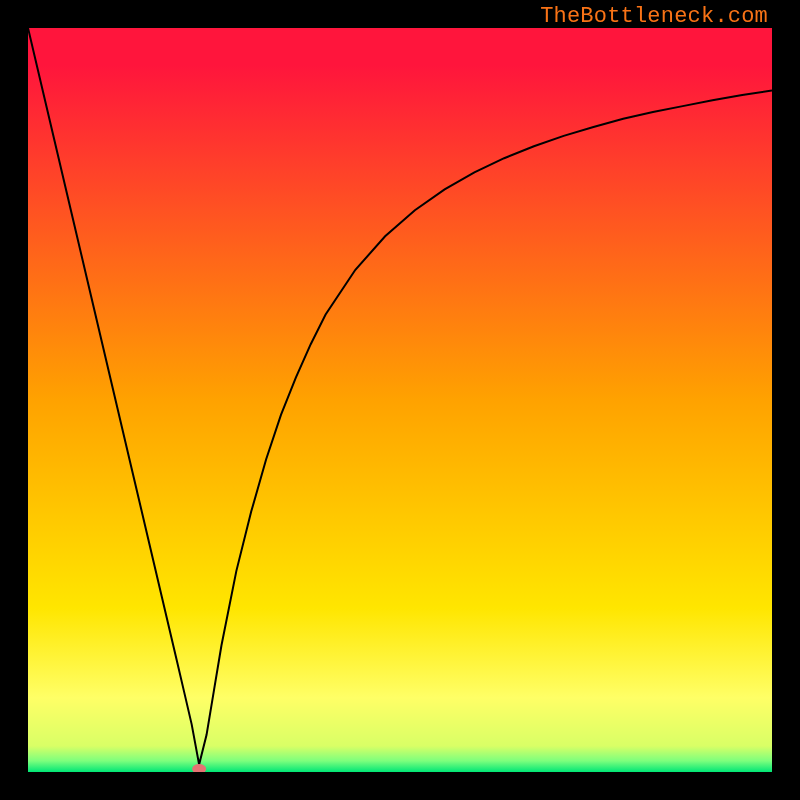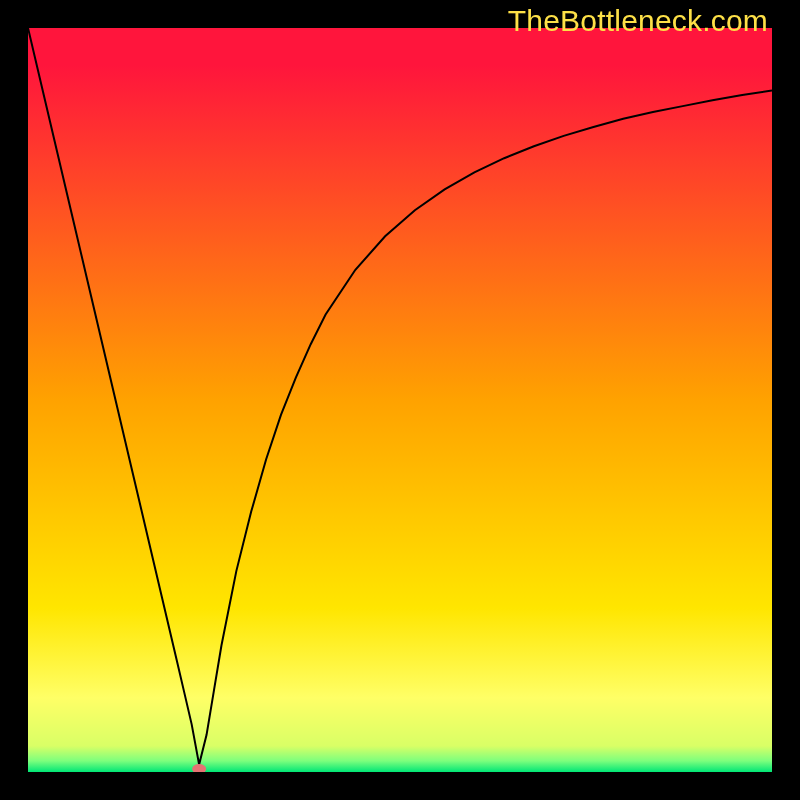--- a/index.html
+++ b/index.html
@@ -23,25 +23,26 @@
     position: absolute;
     left: 0;
     top: 0;
     width: 744px;
     height: 744px;
   }
   .watermark {
     position: absolute;
     top: 4px;
     right: 32px;
-    color: #fde047;
-    font-size: 30px;
+    color: #f97316;
+    font-size: 22px;
     letter-spacing: 0.2px;
     font-weight: 500;
     background: transparent;
+    font-family: Liberation Mono, monospace;
   }
 </style>
 </head>
 <body>
 
 <div class="frame">
   <svg class="plot-area" viewBox="0 0 744 744" preserveAspectRatio="none">
     <defs>
       <linearGradient id="bg-grad" x1="0" y1="0" x2="0" y2="1">
           <stop offset="0.00%" stop-color="#ff153c"></stop>

